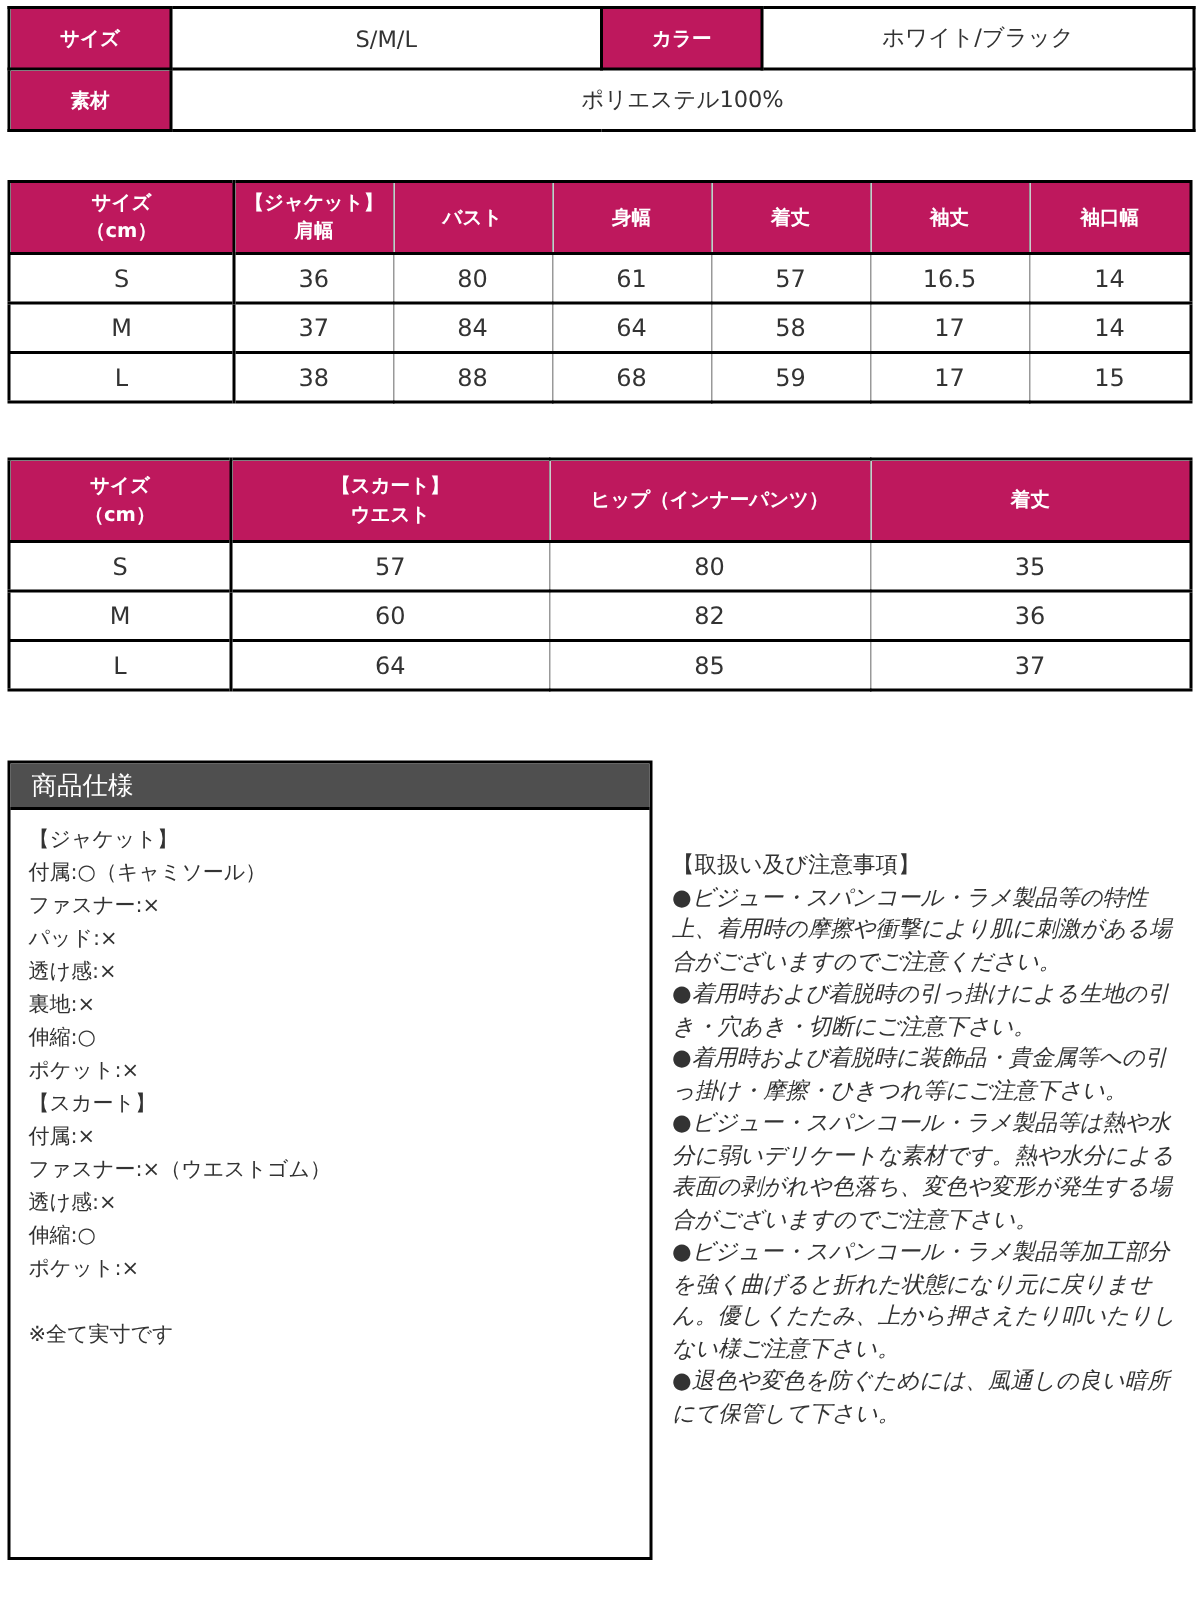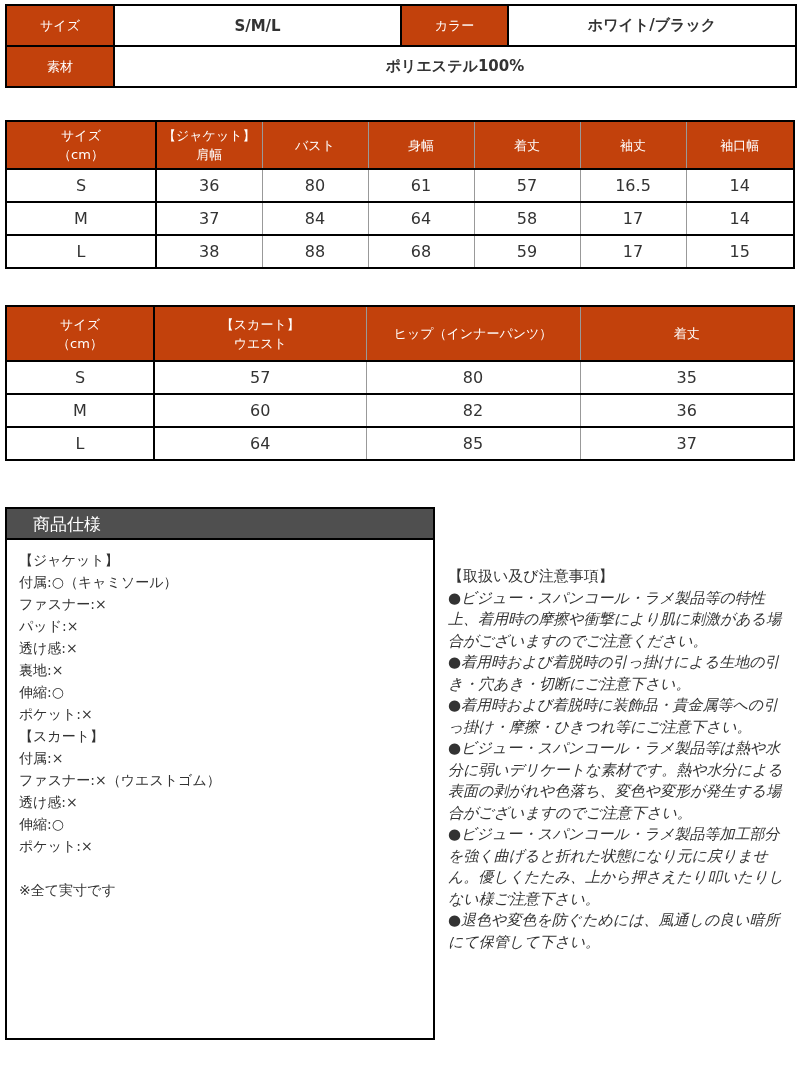--- a/index.html
+++ b/index.html
@@ -7,32 +7,32 @@
   body {
     position: relative;
     font-family: "DejaVu Sans", "Liberation Sans", sans-serif;
     color: #333;
   }
 
   
   table { border-collapse: collapse; table-layout: fixed; position: absolute; background: #fff; }
   th, td { text-align: center; vertical-align: middle; overflow: hidden; }
   th.dark, td.dark {
-    background: #c2410c;
+    background: #be185d;
     color: #fff;
-    font-weight: normal;
+    font-weight: bold;
     white-space: pre-line;
   }
 
   
   .info-table { left: 5px; top: 4px; width: 790px; }
   .info-table th, .info-table td { border: 2px solid #000; }
   .info-table tr { height: 41px; }
   .info-table th { font-size: 13px; }
-  .info-table td { font-size: 15px; color: #333; font-weight: bold; }
+  .info-table td { font-size: 15px; color: #333; }
 
   
   .size-table { border: 2px solid #000; }
   .size-table th, .size-table td { border-left: 1px solid #999; border-right: 1px solid #999; }
   .size-table tr { border-top: 2px solid #000; border-bottom: 2px solid #000; }
   .size-table th.first, .size-table td.first { border-right: 2px solid #000; }
   .size-table th { font-size: 13px; line-height: 19px; }
   .size-table td { font-size: 16px; }
   .size-table tbody tr { height: 33px; }
 
@@ -50,21 +50,21 @@
     border: 2px solid #000;
     background: #fff;
   }
   .spec-box-header {
     height: 31px;
     background: #4f4f4f;
     border-bottom: 2px solid #000;
     color: #fff;
     font-size: 17px;
     line-height: 31px;
-    padding-left: 26px;
+    padding-left: 14px;
   }
   .spec-box-body {
     padding: 9px 12px;
     font-size: 14px;
     color: #333;
   }
   .spec-line { line-height: 22px; min-height: 22px; white-space: nowrap; }
 
   
   .notes {

